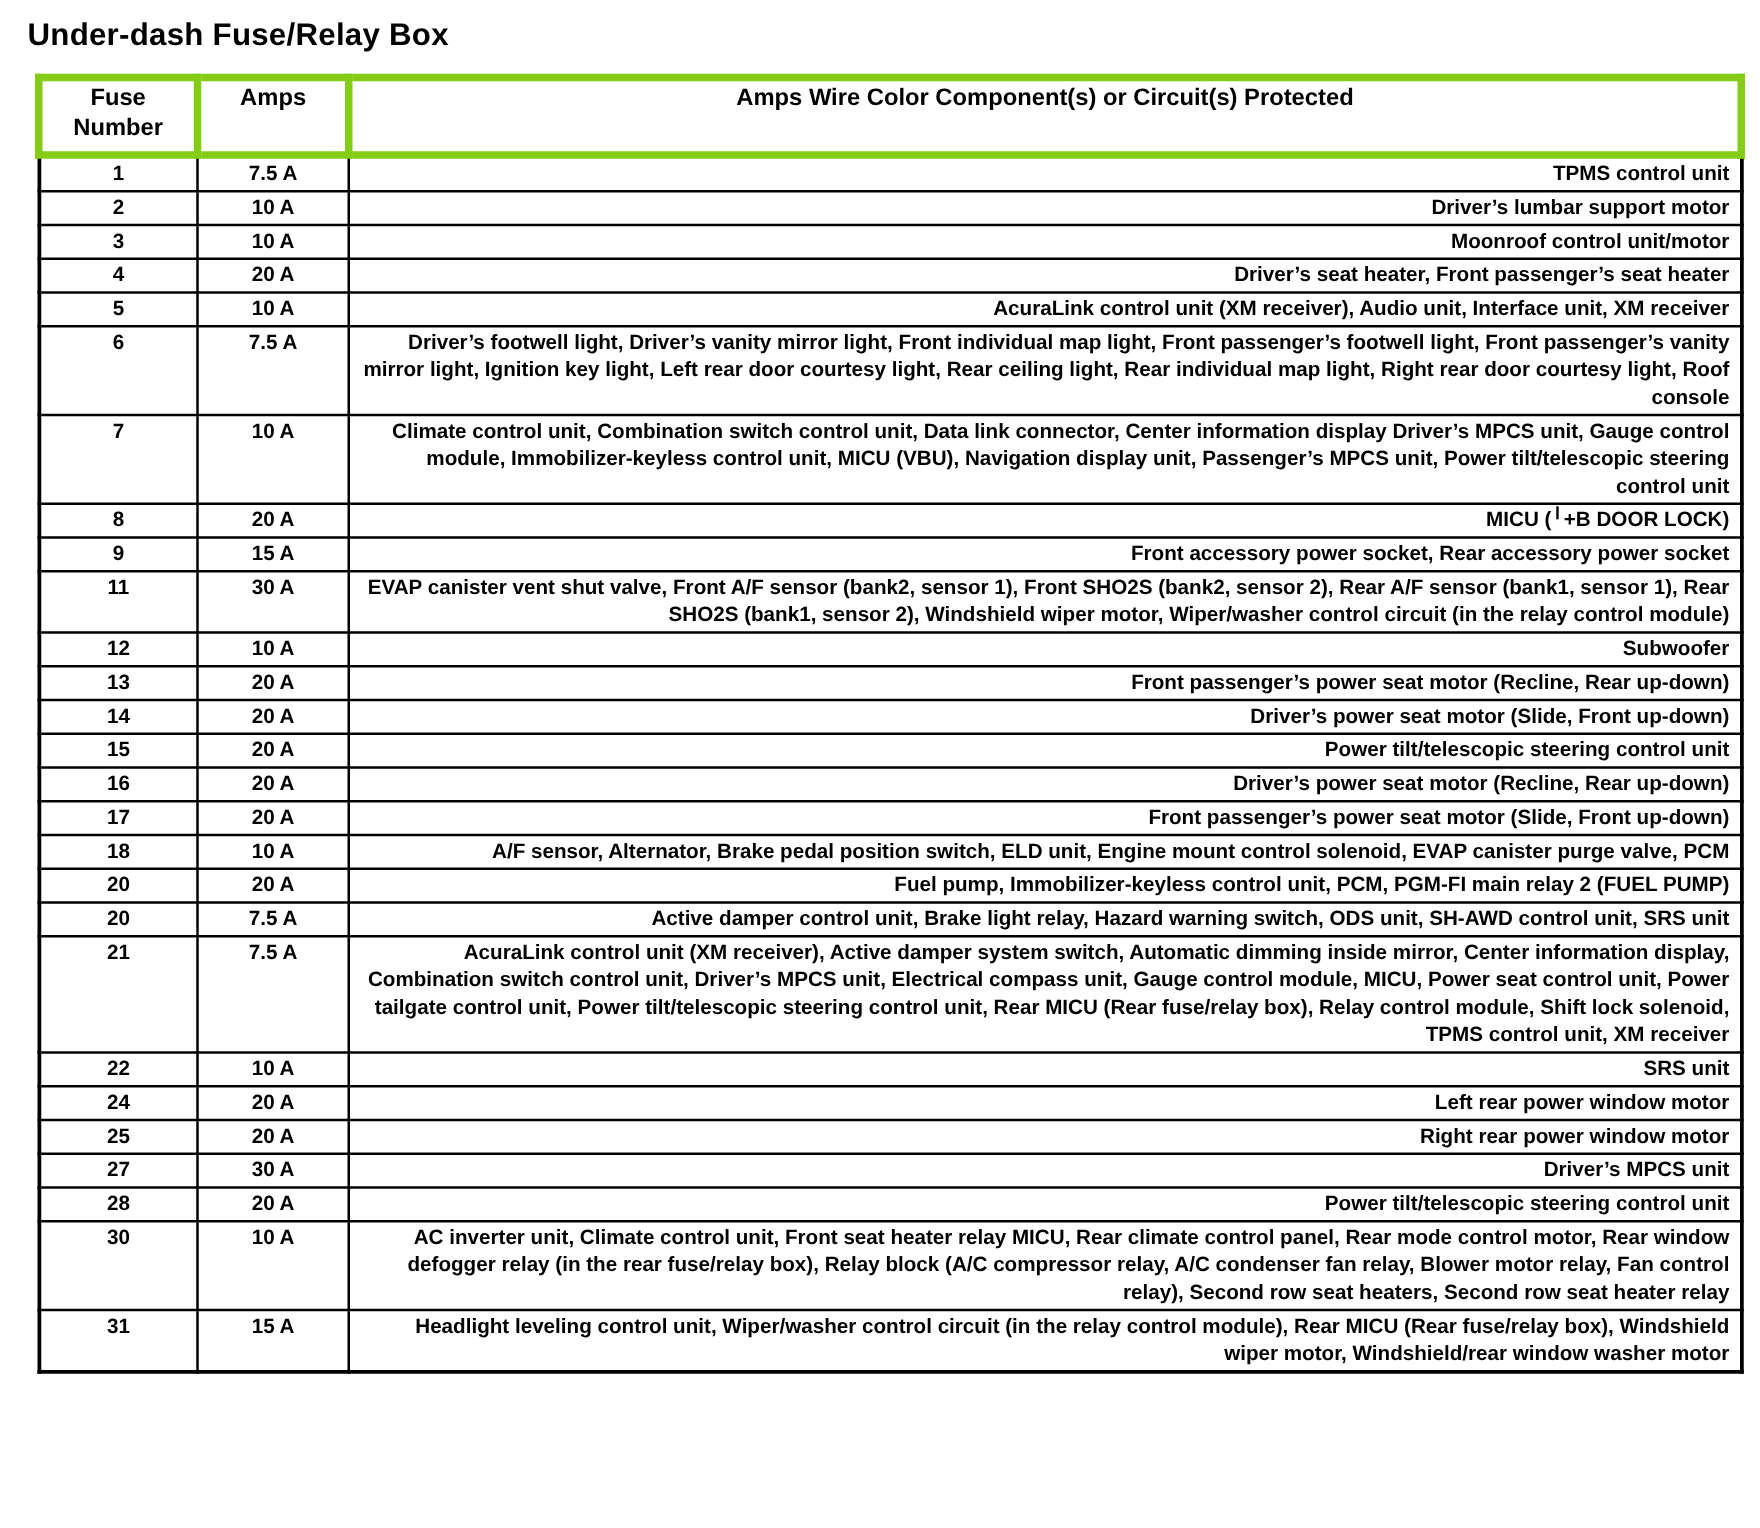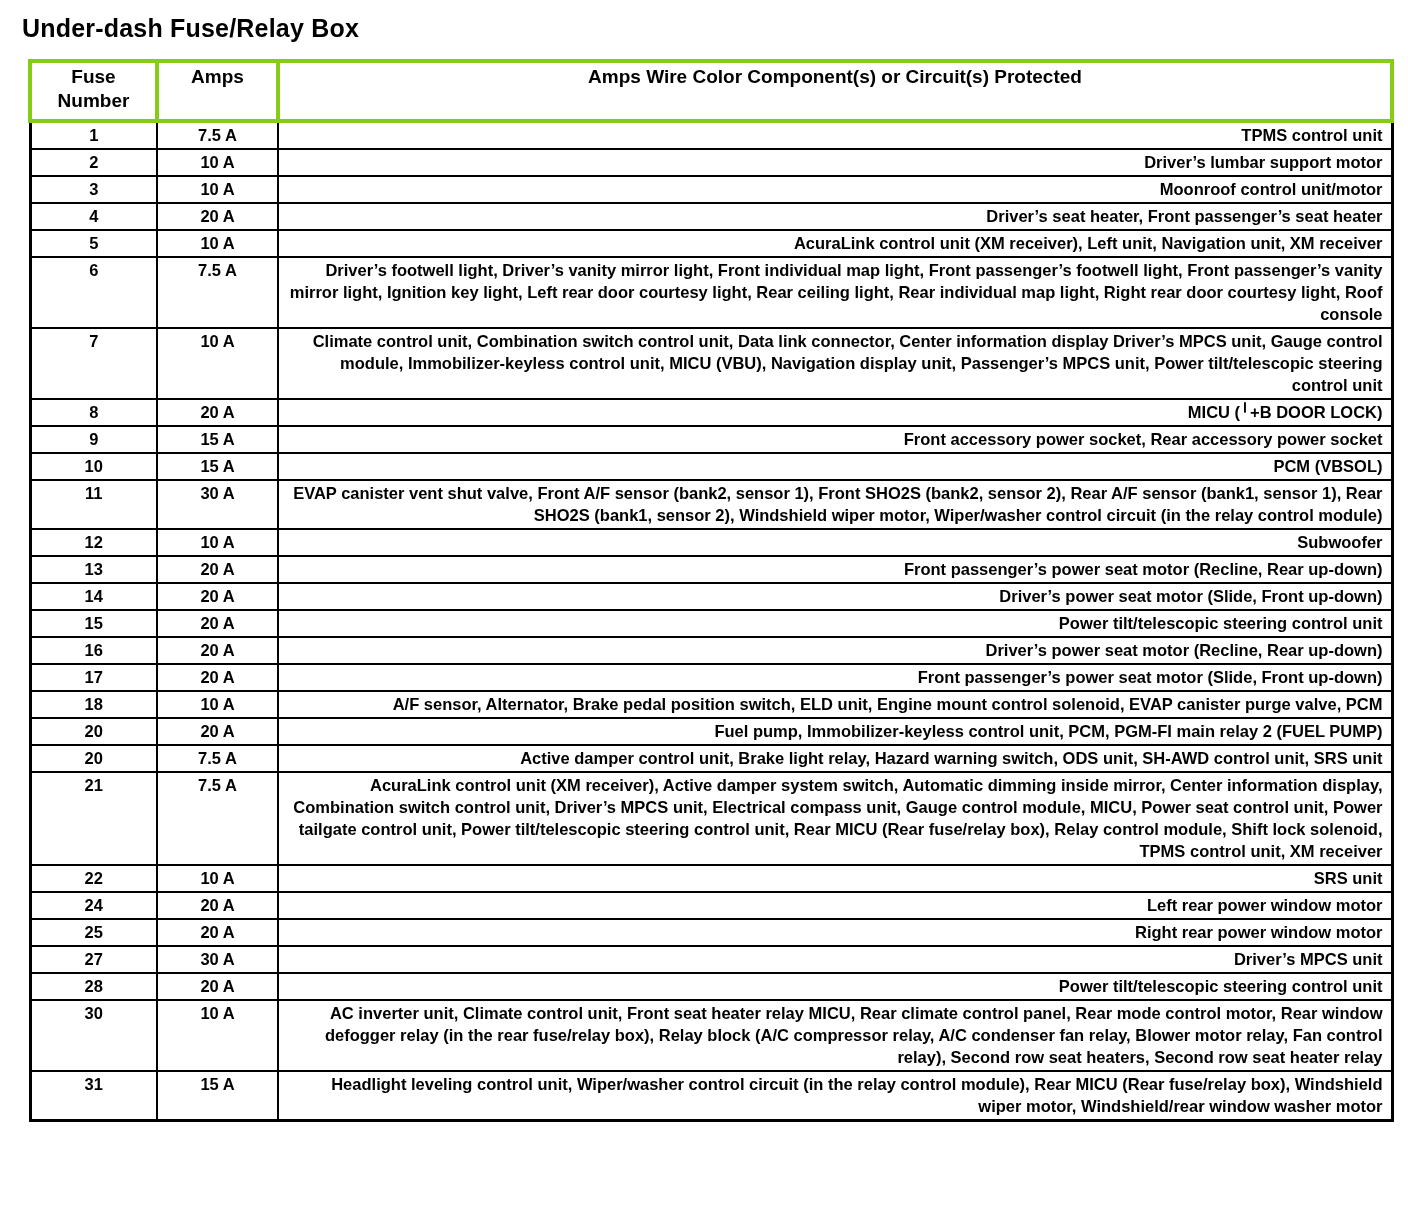--- a/index.html
+++ b/index.html
@@ -26,21 +26,21 @@
     border-collapse: collapse;
     table-layout: fixed;
     margin-left: 28px;
     width: 1362px;
     border: 3px solid #000000;
   }
   col.col-fuse   { width: 127px; }
   col.col-amps   { width: 121px; }
   col.col-circ   { width: 1114px; }
   .fuse-table th {
-    border: 4px solid #84cc16;
+    border: 6px solid #84cc16;
     font-size: 19px;
     font-weight: 700;
     text-align: center;
     vertical-align: top;
     padding: 2px 4px 6px 4px;
     line-height: 24px;
   }
   .fuse-table th.hdr-fuse { padding-left: 10px; padding-right: 10px; }
   .fuse-table td {
     border: 2px solid #000000;
@@ -94,21 +94,21 @@
 
     <tr>
       <td class="cell-fuse">4</td>
       <td class="cell-amps">20 A</td>
       <td class="cell-circ">Driver’s seat heater, Front passenger’s seat heater</td>
     </tr>
 
     <tr>
       <td class="cell-fuse">5</td>
       <td class="cell-amps">10 A</td>
-      <td class="cell-circ">AcuraLink control unit (XM receiver), Left unit, Navigation unit, XM receiver</td>
+      <td class="cell-circ">AcuraLink control unit (XM receiver), Audio unit, Interface unit, XM receiver</td>
     </tr>
 
     <tr>
       <td class="cell-fuse">6</td>
       <td class="cell-amps">7.5 A</td>
       <td class="cell-circ">Driver’s footwell light, Driver’s vanity mirror light, Front individual map light, Front passenger’s footwell light, Front passenger’s vanity mirror light, Ignition key light, Left rear door courtesy light, Rear ceiling light, Rear individual map light, Right rear door courtesy light, Roof console</td>
     </tr>
 
     <tr>
       <td class="cell-fuse">7</td>
@@ -121,25 +121,20 @@
       <td class="cell-amps">20 A</td>
       <td class="cell-circ">MICU (╵+B DOOR LOCK)</td>
     </tr>
 
     <tr>
       <td class="cell-fuse">9</td>
       <td class="cell-amps">15 A</td>
       <td class="cell-circ">Front accessory power socket, Rear accessory power socket</td>
     </tr>
 
-    <tr>
-      <td class="cell-fuse">10</td>
-      <td class="cell-amps">15 A</td>
-      <td class="cell-circ">PCM (VBSOL)</td>
-    </tr>
 
     <tr>
       <td class="cell-fuse">11</td>
       <td class="cell-amps">30 A</td>
       <td class="cell-circ">EVAP canister vent shut valve, Front A/F sensor (bank2, sensor 1), Front SHO2S (bank2, sensor 2), Rear A/F sensor (bank1, sensor 1), Rear SHO2S (bank1, sensor 2), Windshield wiper motor, Wiper/washer control circuit (in the relay control module)</td>
     </tr>
 
     <tr>
       <td class="cell-fuse">12</td>
       <td class="cell-amps">10 A</td>

